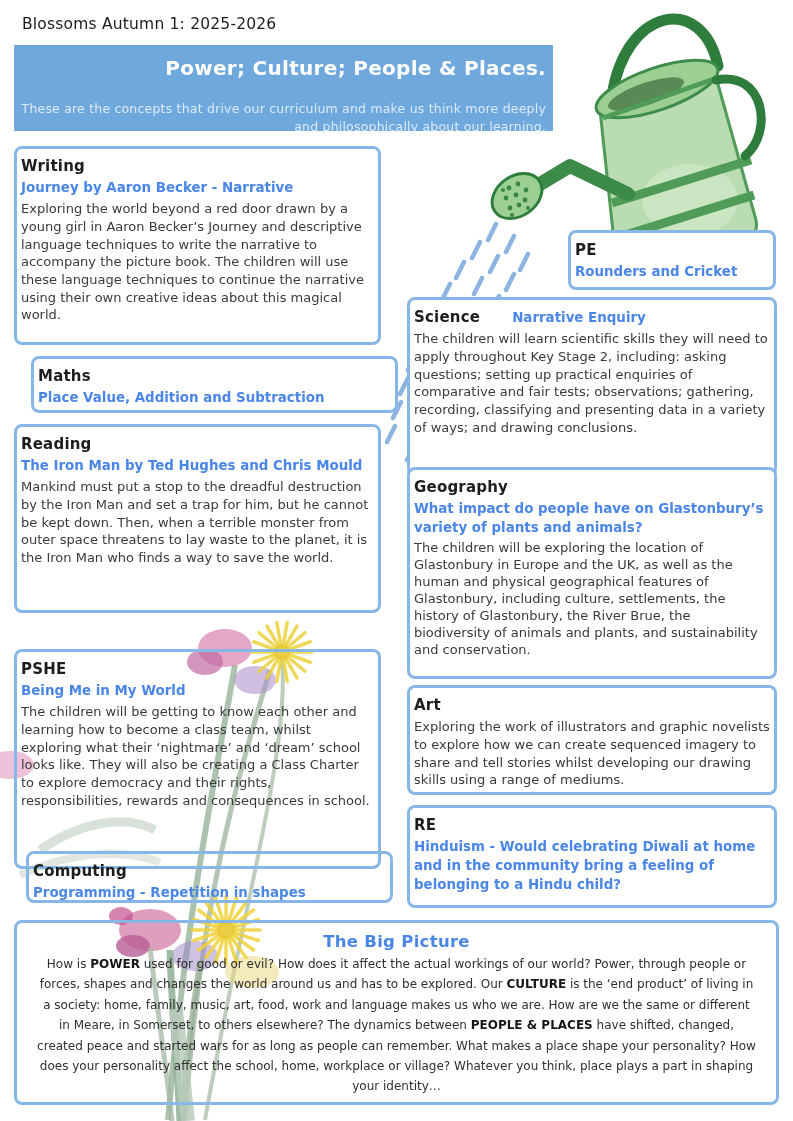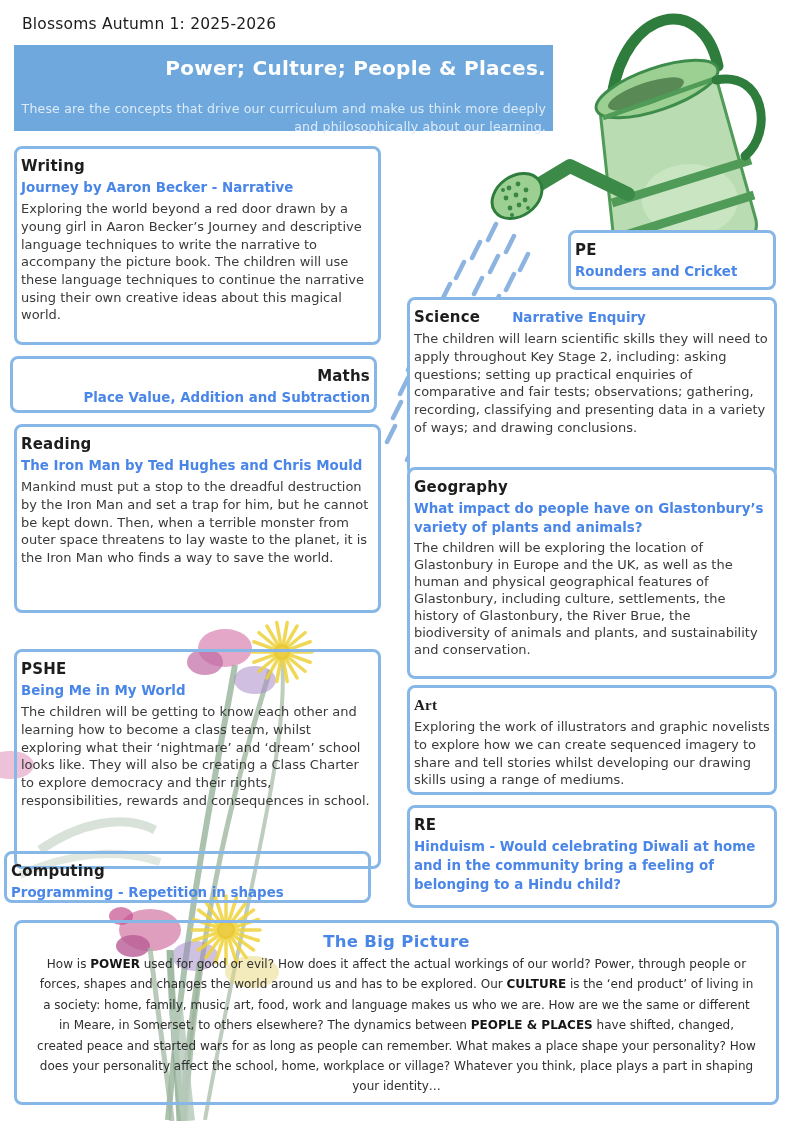--- a/index.html
+++ b/index.html
@@ -172,38 +172,38 @@
     <div class="banner-title">Power; Culture; People &amp; Places.</div>
     <div class="banner-sub">These are the concepts that drive our curriculum and make us think more deeply and philosophically about our learning.</div>
   </div>
 
   <div class="box transparent" style="left:14px;top:146px;width:367px;height:199px;">
     <div class="box-title">Writing</div>
     <div class="box-topic">Journey by Aaron Becker - Narrative</div>
     <div class="box-body">Exploring the world beyond a red door drawn by a young girl in Aaron Becker’s Journey and descriptive language techniques to write the narrative to accompany the picture book. The children will use these language techniques to continue the narrative using their own creative ideas about this magical world.</div>
   </div>
 
-  <div class="box transparent" style="left:10px;top:356px;width:367px;height:57px;text-align:right;">
+  <div class="box transparent" style="left:31px;top:356px;width:367px;height:57px;">
     <div class="box-title">Maths</div>
     <div class="box-topic">Place Value, Addition and Subtraction</div>
   </div>
 
   <div class="box transparent" style="left:14px;top:424px;width:367px;height:189px;">
     <div class="box-title">Reading</div>
     <div class="box-topic">The Iron Man by Ted Hughes and Chris Mould</div>
     <div class="box-body">Mankind must put a stop to the dreadful destruction by the Iron Man and set a trap for him, but he cannot be kept down. Then, when a terrible monster from outer space threatens to lay waste to the planet, it is the Iron Man who finds a way to save the world.</div>
   </div>
 
   <div class="box transparent" style="left:14px;top:649px;width:367px;height:220px;">
     <div class="box-title">PSHE</div>
     <div class="box-topic">Being Me in My World</div>
     <div class="box-body">The children will be getting to know each other and learning how to become a class team, whilst exploring what their ‘nightmare’ and ‘dream’ school looks like. They will also be creating a Class Charter to explore democracy and their rights, responsibilities, rewards and consequences in school.</div>
   </div>
 
-  <div class="box transparent" style="left:4px;top:851px;width:367px;height:52px;">
+  <div class="box transparent" style="left:26px;top:851px;width:367px;height:52px;">
     <div class="box-title">Computing</div>
     <div class="box-topic">Programming - Repetition in shapes</div>
   </div>
 
   <div class="box" style="left:568px;top:230px;width:208px;height:60px;">
     <div class="box-title">PE</div>
     <div class="box-topic">Rounders and Cricket</div>
   </div>
 
   <div class="box" style="left:407px;top:297px;width:370px;height:180px;">
@@ -214,21 +214,21 @@
     <div class="box-body">The children will learn scientific skills they will need to apply throughout Key Stage 2, including: asking questions; setting up practical enquiries of comparative and fair tests; observations; gathering, recording, classifying and presenting data in a variety of ways; and drawing conclusions.</div>
   </div>
 
   <div class="box" style="left:407px;top:467px;width:370px;height:212px;">
     <div class="box-title">Geography</div>
     <div class="box-topic">What impact do people have on Glastonbury’s variety of plants and animals?</div>
     <div class="box-body" style="line-height:1.3;">The children will be exploring the location of Glastonbury in Europe and the UK, as well as the human and physical geographical features of Glastonbury, including culture, settlements, the history of Glastonbury, the River Brue, the biodiversity of animals and plants, and sustainability and conservation.</div>
   </div>
 
   <div class="box" style="left:407px;top:685px;width:370px;height:110px;">
-    <div class="head-row" style="gap:34px;font-family:Liberation Serif, serif;">
+    <div class="head-row" style="gap:34px;">
       <div class="box-title">Art</div>
     </div>
     <div class="box-body">Exploring the work of illustrators and graphic novelists to explore how we can create sequenced imagery to share and tell stories whilst developing our drawing skills using a range of mediums.</div>
   </div>
 
   <div class="box" style="left:407px;top:805px;width:370px;height:103px;">
     <div class="box-title">RE</div>
     <div class="box-topic">Hinduism - Would celebrating Diwali at home and in the community bring a feeling of belonging to a Hindu child?</div>
   </div>
 

